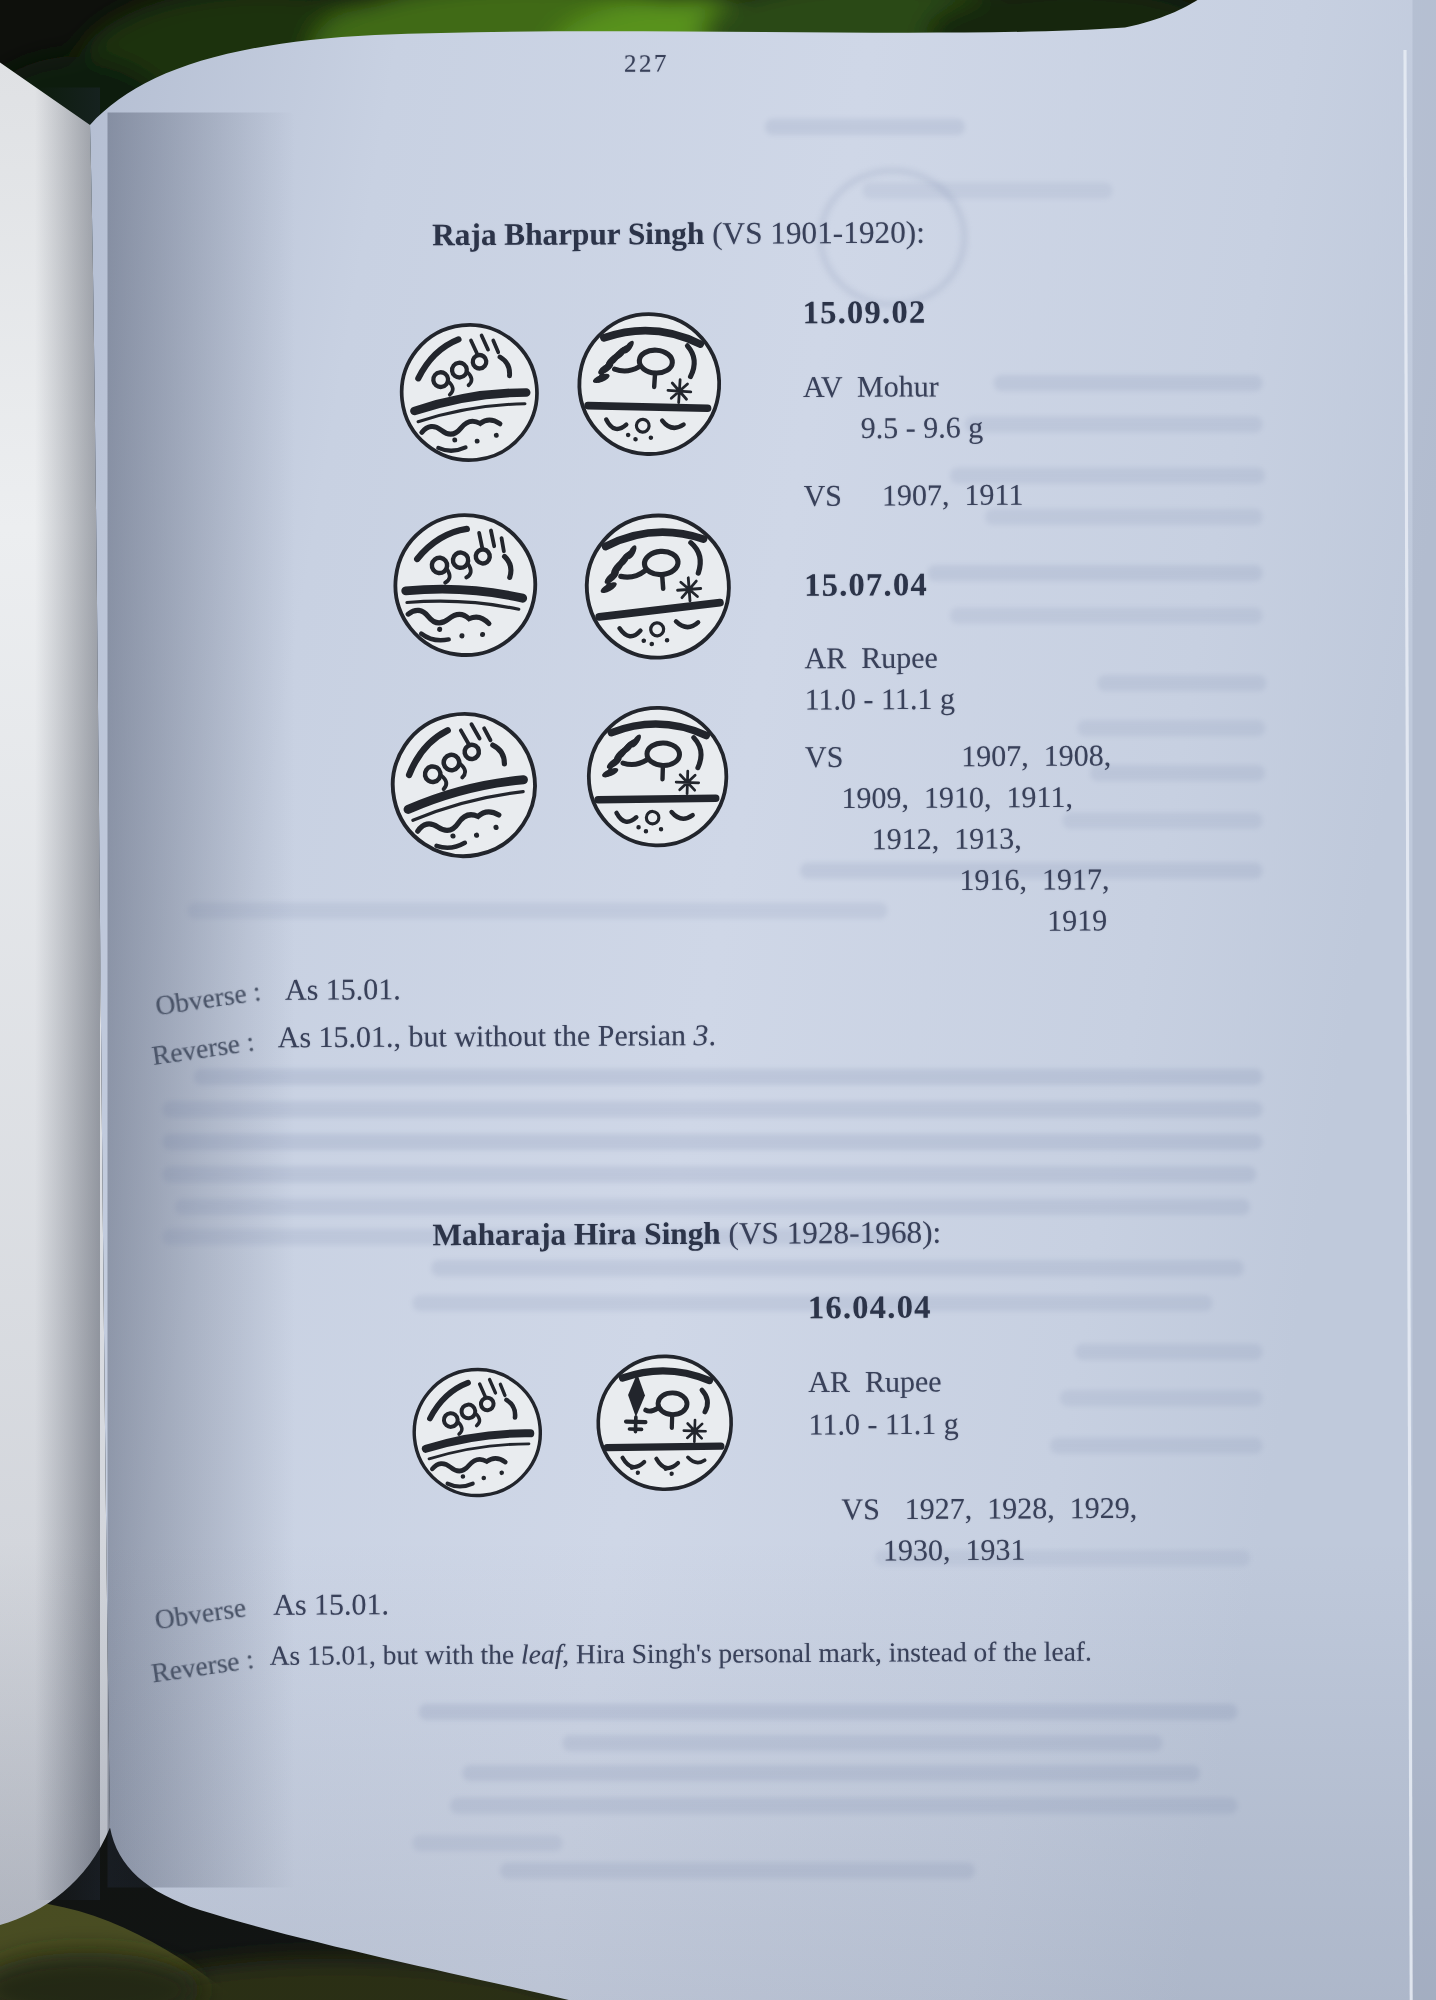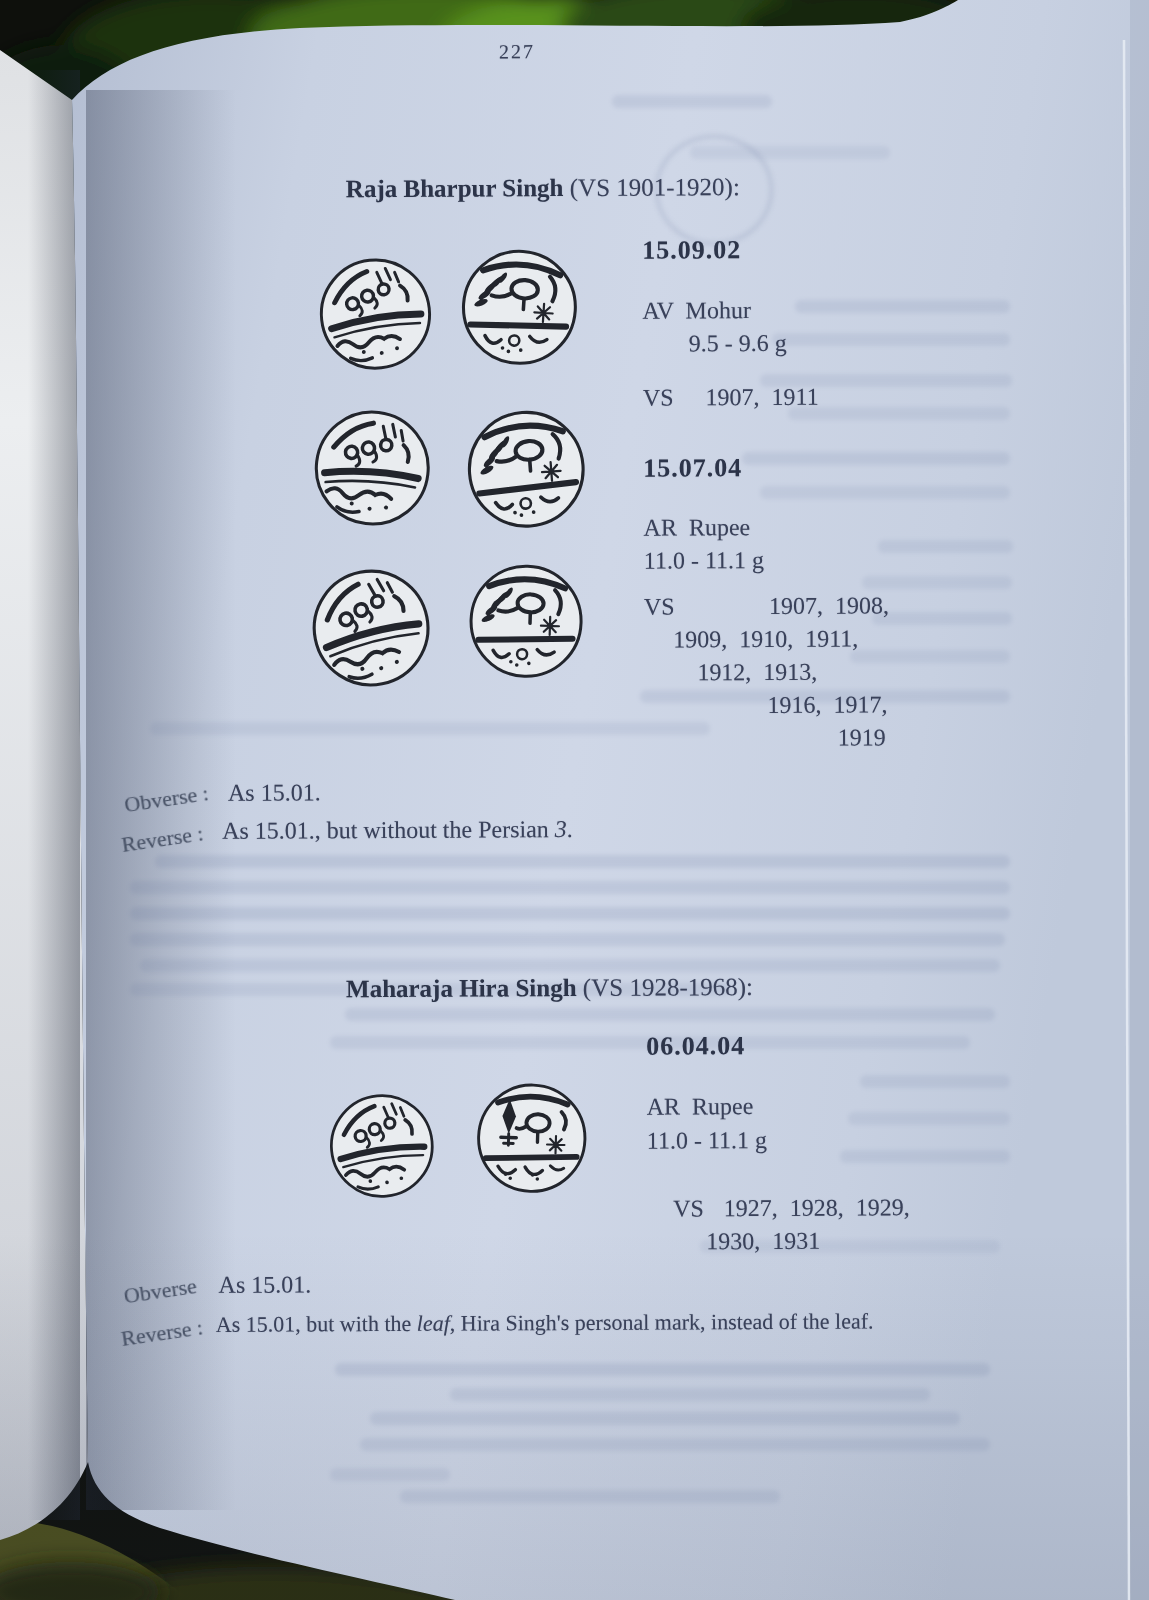--- a/index.html
+++ b/index.html
@@ -249,21 +249,21 @@
         <svg width="110" height="110" viewBox="0 0 120 120" style="transform:rotate(-5deg)">
           <use href="#coin-obv"></use>
         </svg>
       </div>
     <div class="coin" style="left:472px;top:1080px;">
         <svg width="116" height="116" viewBox="0 0 120 120" style="transform:rotate(2deg)">
           <use href="#coin-rev-katar"></use>
         </svg>
       </div>
 
-    <div class="txt code" style="left:645px;top:1032px;">06.04.04</div>
+    <div class="txt code" style="left:645px;top:1032px;">16.04.04</div>
     <div class="txt body" style="left:645px;top:1094px;">AR  Rupee</div>
     <div class="txt body" style="left:645px;top:1128px;">11.0 - 11.1 g</div>
     <div class="txt body" style="left:671px;top:1196px;"><span>VS</span><span style="padding-left:20px;">1927,  1928,  1929,</span></div>
     <div class="txt body" style="left:704px;top:1229px;">1930,  1931</div>
 
     <div class="txt ovlabel" style="left:121px;top:1276px;">Obverse</div>
     <div class="txt body" style="left:216px;top:1270px;">As 15.01.</div>
     <div class="txt ovlabel" style="left:118px;top:1318px;">Reverse :</div>
     <div class="txt small" style="left:213px;top:1310px;"><span>As 15.01, but with the </span><span class="ital">leaf</span><span>, Hira Singh's personal mark, instead of the leaf.</span></div>
 

